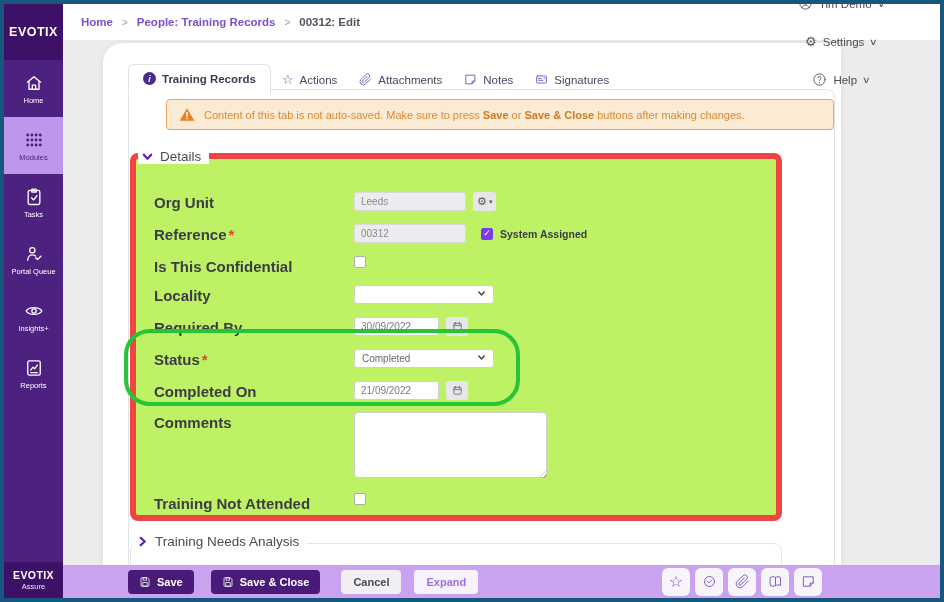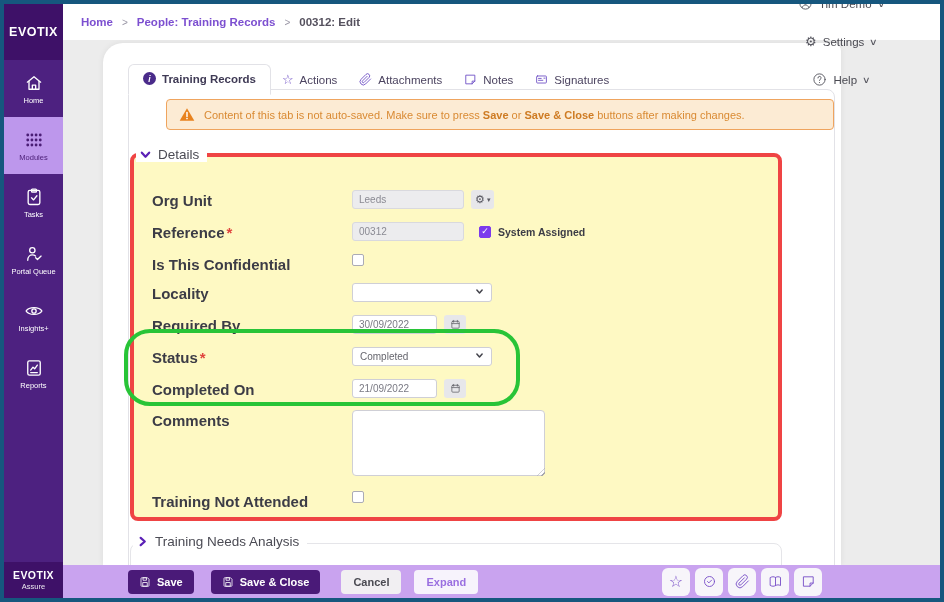--- a/index.html
+++ b/index.html
@@ -51,22 +51,22 @@
   .panel { position:absolute; left:124px; top:85px; width:707px; height:490px; background:#fff;
            border:1px solid #E2E2E7; border-radius:0 8px 8px 8px; z-index:2; }
 
   
   .warn { position:absolute; left:135px; top:95px; width:668px; height:31px; background:#FCEBD4; border:1px solid #EFA45E;
           border-radius:4px; display:flex; align-items:center; gap:9px; padding:0 12px; font-size:11px; color:#D98A33; z-index:3;margin-left:27px; }
   .warn b { color:#CE7B23; }
   .warn svg { width:16px; height:15px; flex:0 0 auto; }
 
   
-  .fieldset { position:absolute; left:126px; top:149px; width:652px; height:368px; border:4px solid #ef4444;
-              border-radius:8px; z-index:3; background:#fef9c3; }
+  .fieldset { position:absolute; left:126px; top:149px; width:652px; height:368px; border:6px solid #ef4444;
+              border-radius:8px; z-index:3; background:#bef264; }
   .legend { position:absolute; top:-10px; left:2px; background:#fff; padding:0 8px 0 4px; display:flex;
             align-items:center; gap:7px; font-size:13.5px; color:#4B4B54; cursor:pointer; }
   .legend svg { width:11px; height:11px; stroke:#5B21B6; fill:none; stroke-width:2.4; stroke-linecap:round; stroke-linejoin:round; }
   .frow { position:absolute; left:0; width:100%; display:flex; align-items:flex-start; }
   .flabel { position:absolute; left:18px; top:2px; font-size:15px; font-weight:bold; color:#3C3C46; }
   .req { color:#E0443E; margin-left:2px; }
   .fctrl { position:absolute; left:218px; top:0; display:flex; align-items:center; gap:7px; }
   .tinput { height:19px; border:1px solid #CFCFD6; border-radius:3px; background:#fff; font-size:10px;
             color:#7A7A84; padding:0 6px; font-family:"Liberation Sans", sans-serif; }
   .tinput:disabled, .tinput.disabled { background:#ECECEE; border-color:#D9D9DE; color:#8A8A93; }

